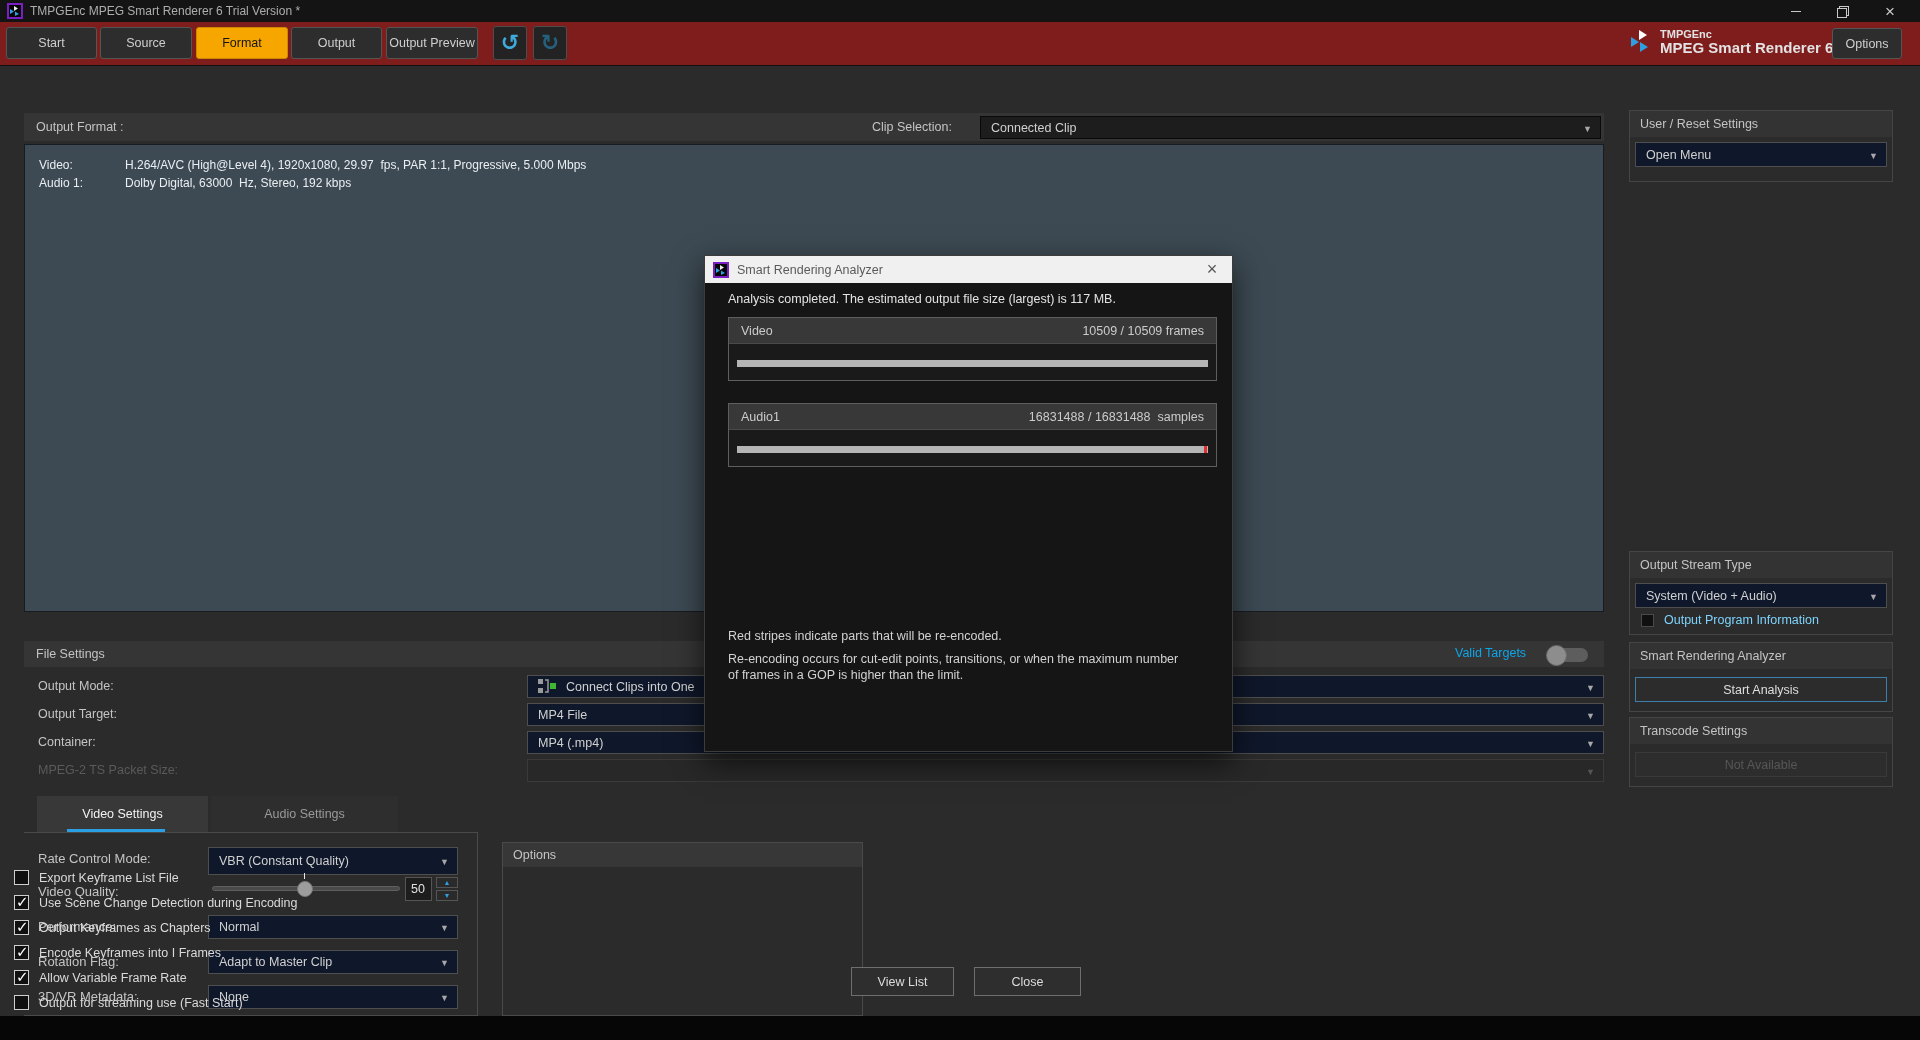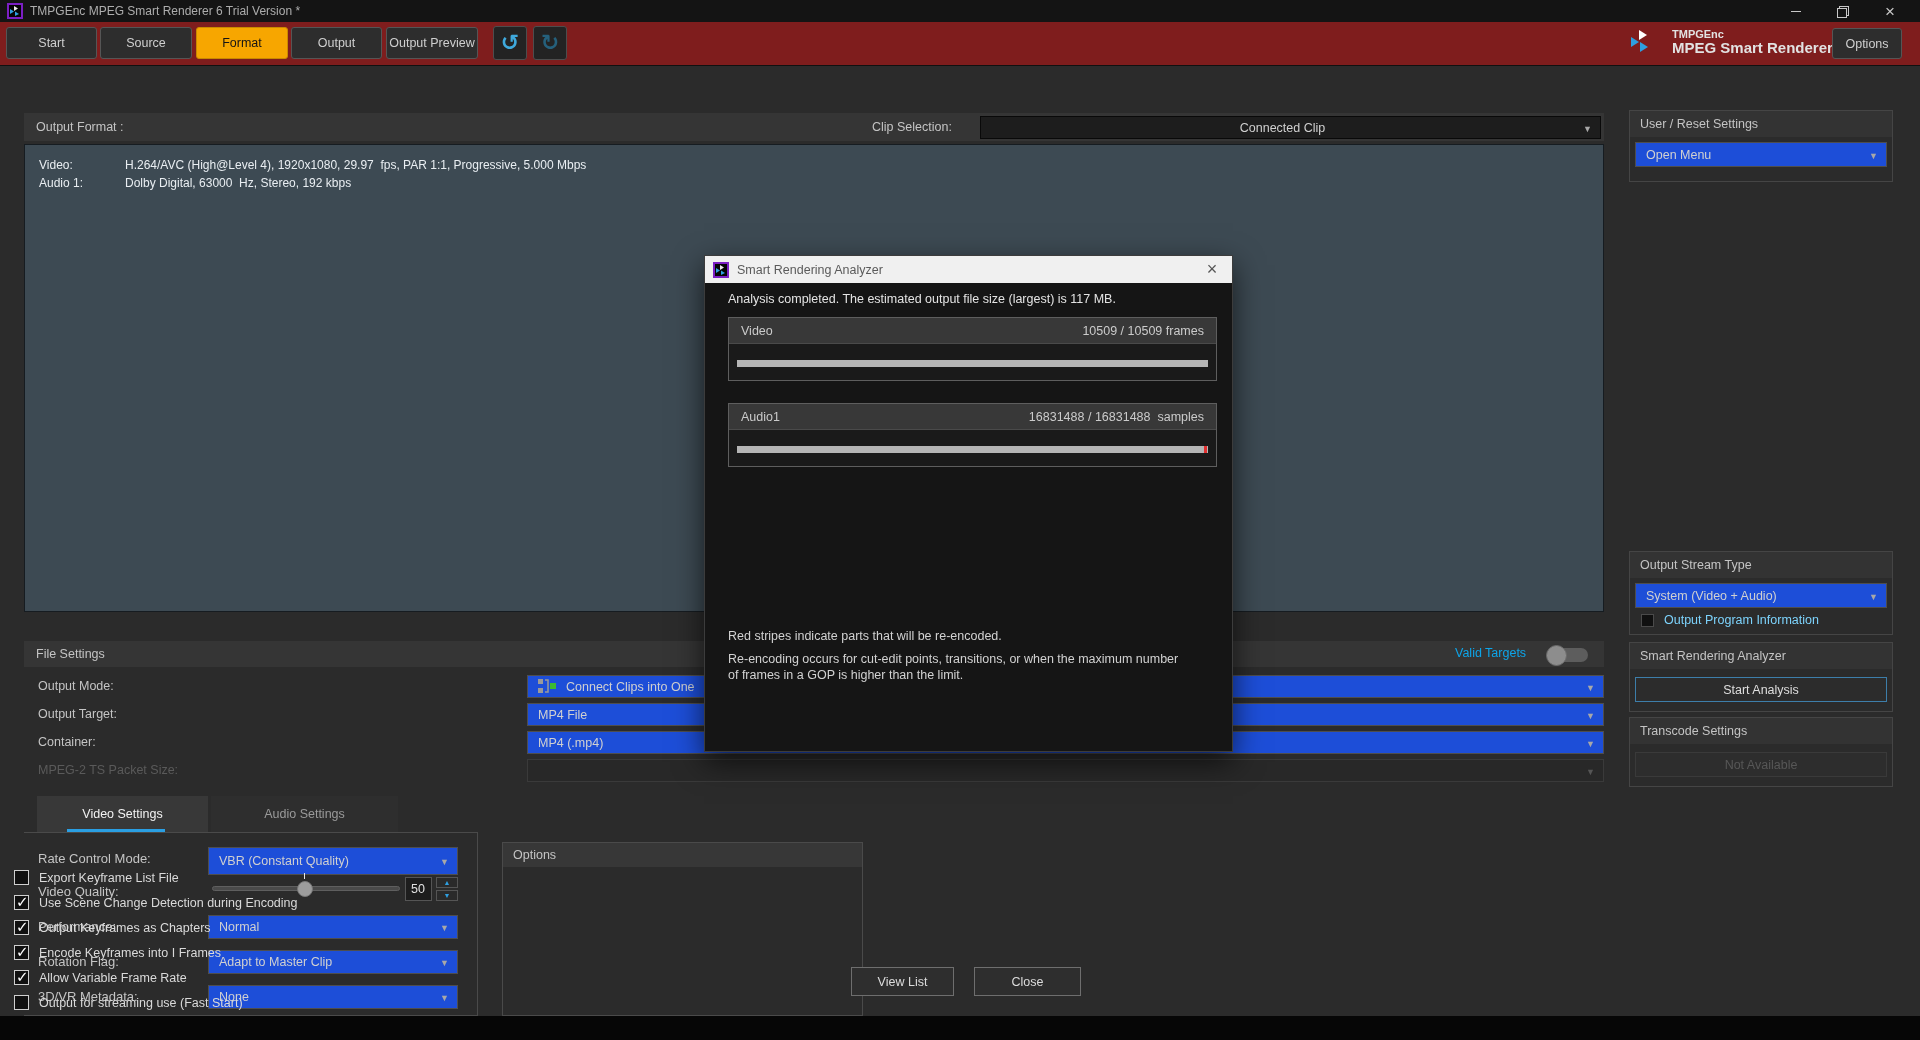--- a/index.html
+++ b/index.html
@@ -26,21 +26,21 @@
 
   
   .toolbar { left:0; top:22px; width:1920px; height:44px; background:#7f1d1d; border-bottom:1px solid #111; }
   .nav-btn { top:5px; height:32px; background:#2d2d2d; border:1px solid #555; border-radius:3px;
     display:flex; align-items:center; justify-content:center; color:#cfcfcf; }
   .nav-btn.active { background:#f7a600; border-color:#c98a00; color:#141414; }
   .tool-sq { top:4px; width:34px; height:34px; background:#232323; border:1px solid #4d4d4d; border-radius:3px;
     display:flex; align-items:center; justify-content:center; }
   .undo-glyph::before { content:"\21ba"; color:#3fa9dc; font-size:22px; font-weight:bold; line-height:1; }
   .redo-glyph::before { content:"\21bb"; color:#25607c; font-size:22px; font-weight:bold; line-height:1; }
-  .brand { top:6px; display:flex; align-items:center; gap:20px; color:#e2e2e2; }
+  .brand { top:6px; display:flex; align-items:center; gap:8px; color:#e2e2e2; }
   .brand-text div:first-child { font-size:11px; font-weight:bold; line-height:12px; }
   .brand-text div:last-child { font-size:15px; font-weight:bold; line-height:16px; }
   .options-btn { top:6px; width:70px; height:31px; background:#2d2d2d; border:1px solid #555; border-radius:3px;
     display:flex; align-items:center; justify-content:center; color:#cfcfcf; }
 
   
   .subtab-strip { left:0; top:66px; width:1920px; height:40px; background:#1c1c1c; }
   .subtab { top:3px; height:37px; display:flex; align-items:center; }
   .subtab.active { background:#343434; }
   .subtab.inactive { background:#2e2e2e; color:#9a9a9a; }
@@ -51,21 +51,21 @@
   
   .hdr { background:#353535; color:#c4c4c4; display:flex; align-items:center; padding-left:12px; }
 
   
   .clip-label { color:#c4c4c4; }
   .main-panel { left:24px; top:144px; width:1580px; height:468px; background:#3d4a53; border:1px solid #161c21; }
   .mp-row { position:absolute; left:14px; display:flex; color:#e9eef2; font-size:12px; white-space:pre; }
   .mp-row .lbl { width:86px; }
 
   
-  .dd { background:#1d4ed8; border:1px solid #4e4e4e; display:flex; align-items:center;
+  .dd { background:#0f172a; border:1px solid #4e4e4e; display:flex; align-items:center;
     padding:0 26px 0 10px; color:#d0d0d0; position:absolute; white-space:pre; }
   .dd-arrow { position:absolute; right:8px; top:50%; transform:translateY(-50%); }
   .dd-arrow::before { content:"\25bc"; font-size:9px; color:#a8a8a8; }
   .dd.disabled { background:#282828; border-color:#3a3a3a; color:#5a5a5a; }
   .dd.disabled .dd-arrow::before { color:#555; }
 
   
   .fs-label { position:absolute; left:38px; color:#c4c4c4; }
   .fs-label.disabled { color:#5a5a5a; }
   .toggle { position:absolute; width:40px; height:14px; background:#5d5d5d; border-radius:7px; }
@@ -173,21 +173,21 @@
       </div>
     </div>
     <div class="abs options-btn" style="left:1832px;">Options</div>
   </div>
 
 
   <div class="abs hdr" style="left:24px;top:113px;width:1580px;height:28px;">
     <span>Output Format :</span>
   </div>
   <div class="abs clip-label" style="left:872px;top:120px;">Clip Selection:</div>
-  <div class="dd" style="left:980px;top:116px;width:621px;height:23px;background:#1d1d1d;border-color:#090909;justify-content:center;">
+  <div class="dd" style="left:980px;top:116px;width:621px;height:23px;background:#1d1d1d;border-color:#090909;">
     <span>Connected Clip</span>
     <span class="dd-arrow"></span>
   </div>
 
   <div class="abs main-panel">
     <div class="mp-row" style="top:13px;">
       <span class="lbl">Video:</span>
       <span>H.264/AVC (High@Level 4), 1920x1080, 29.97  fps, PAR 1:1, Progressive, 5.000 Mbps</span>
     </div>
     <div class="mp-row" style="top:31px;justify-content:flex-end;">

